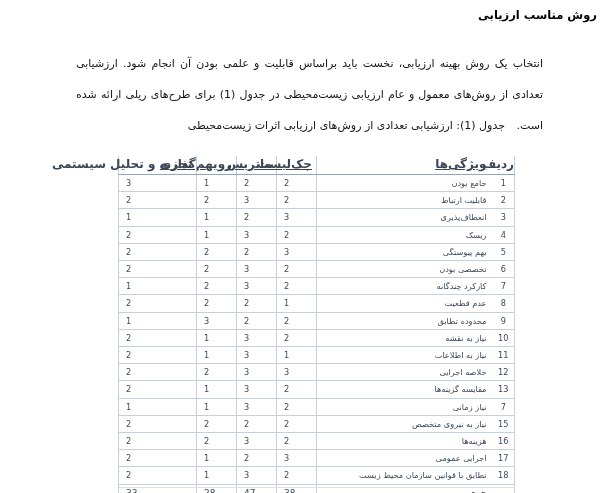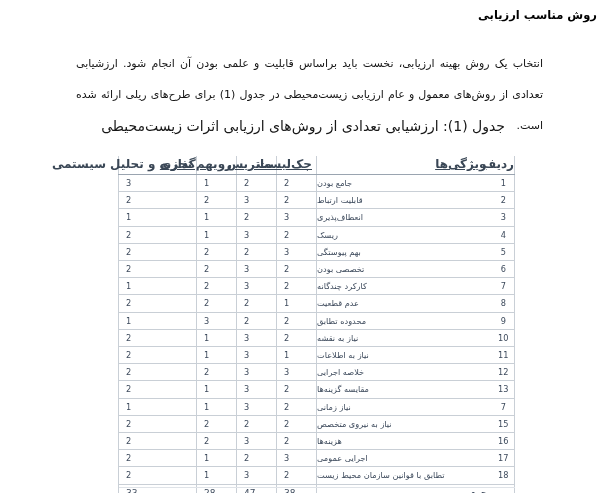--- a/index.html
+++ b/index.html
@@ -53,21 +53,21 @@
   }
 
   
   .table-caption {
     position: absolute;
     top: 116px;
     right: 110px;
     left: 100px;
     text-align: right;
     direction: rtl;
-    font-size: 14px;
+    font-size: 11px;
     color: #161616;
     line-height: 20px;
   }
 
   
   .table-wrap {
     position: absolute;
     top: 156px;
     right: 100px;
     width: 396px;
@@ -101,21 +101,21 @@
     color: #3a4756;
     font-size: 12px;
     border-bottom: 1.1px solid #9aa4b0;
     height: 17px;
     line-height: 17px;
     padding-bottom: 1px;
   }
 
   
   .col-num     { width: 22px;  text-align: center; }
-  .col-feat    { width: 176px; text-align: left; padding-right: 6px !important; }
+  .col-feat    { width: 176px; text-align: right; padding-right: 6px !important; }
   .col-score   { width: 40px;  text-align: left; padding-left: 7px !important; }
   .col-wide    { width: 78px;  text-align: left; padding-left: 7px !important; }
 
   
   thead .col-num   { text-align: left; }
   thead .col-feat  { text-align: right; padding-right: 6px !important; text-decoration: underline; }
   thead .col-score { text-align: right; padding-right: 4px !important; text-decoration: underline; }
   thead .col-wide  { text-align: right; padding-right: 4px !important; }
 
   

